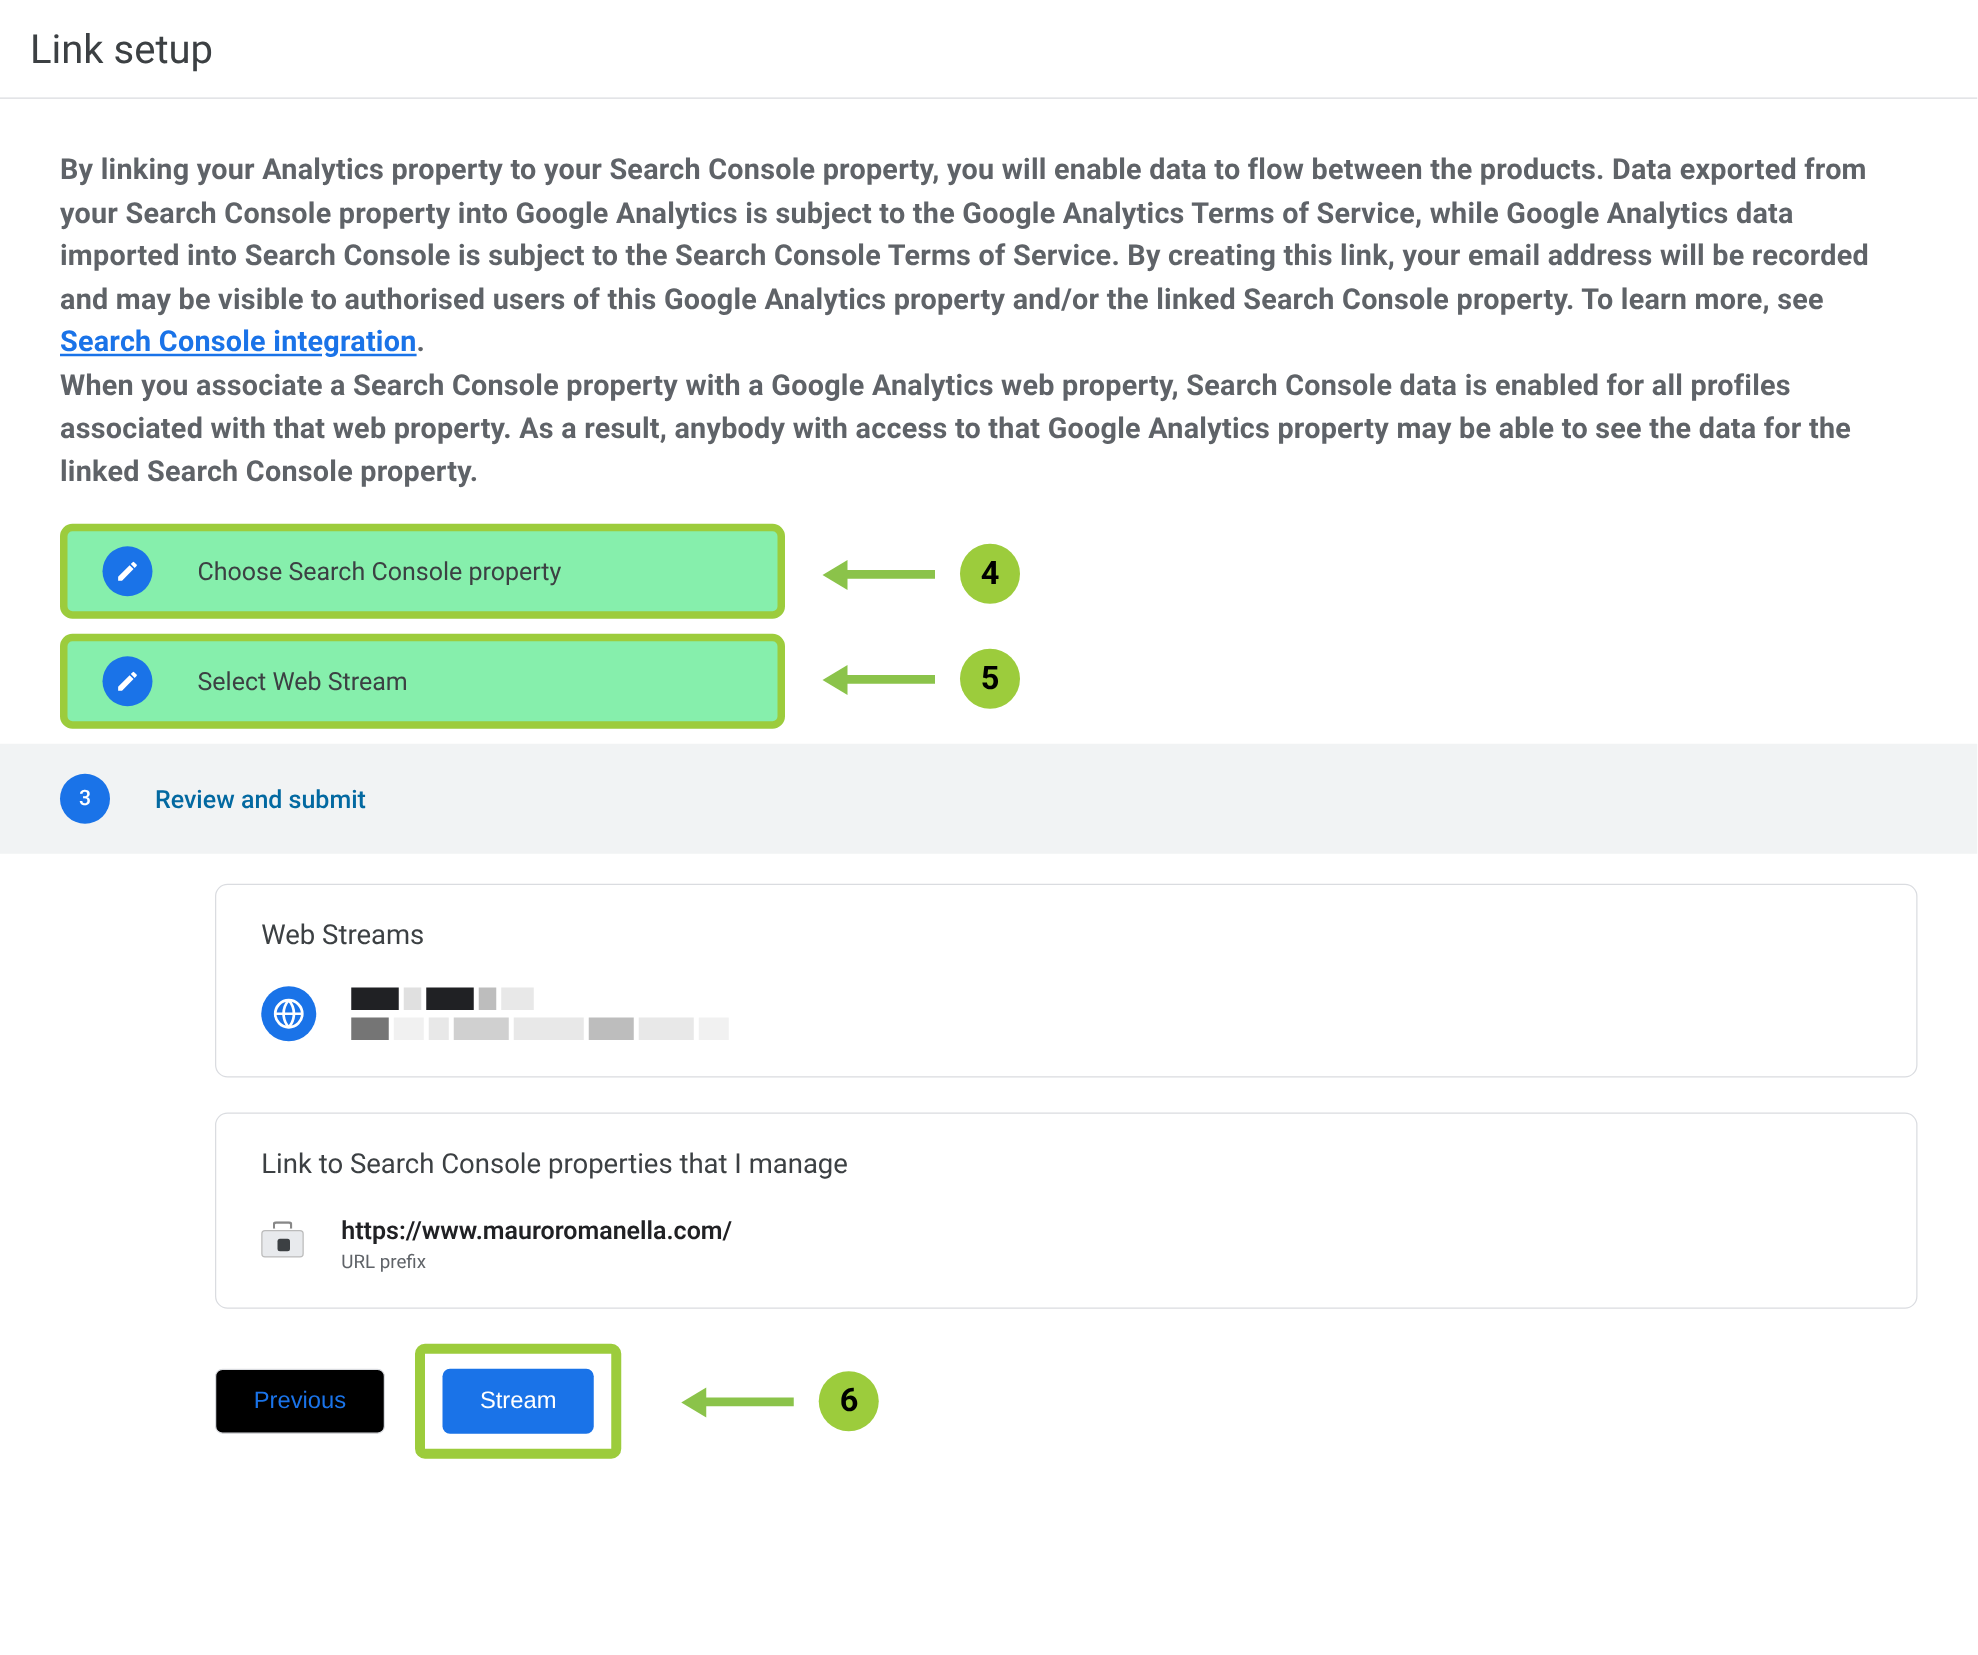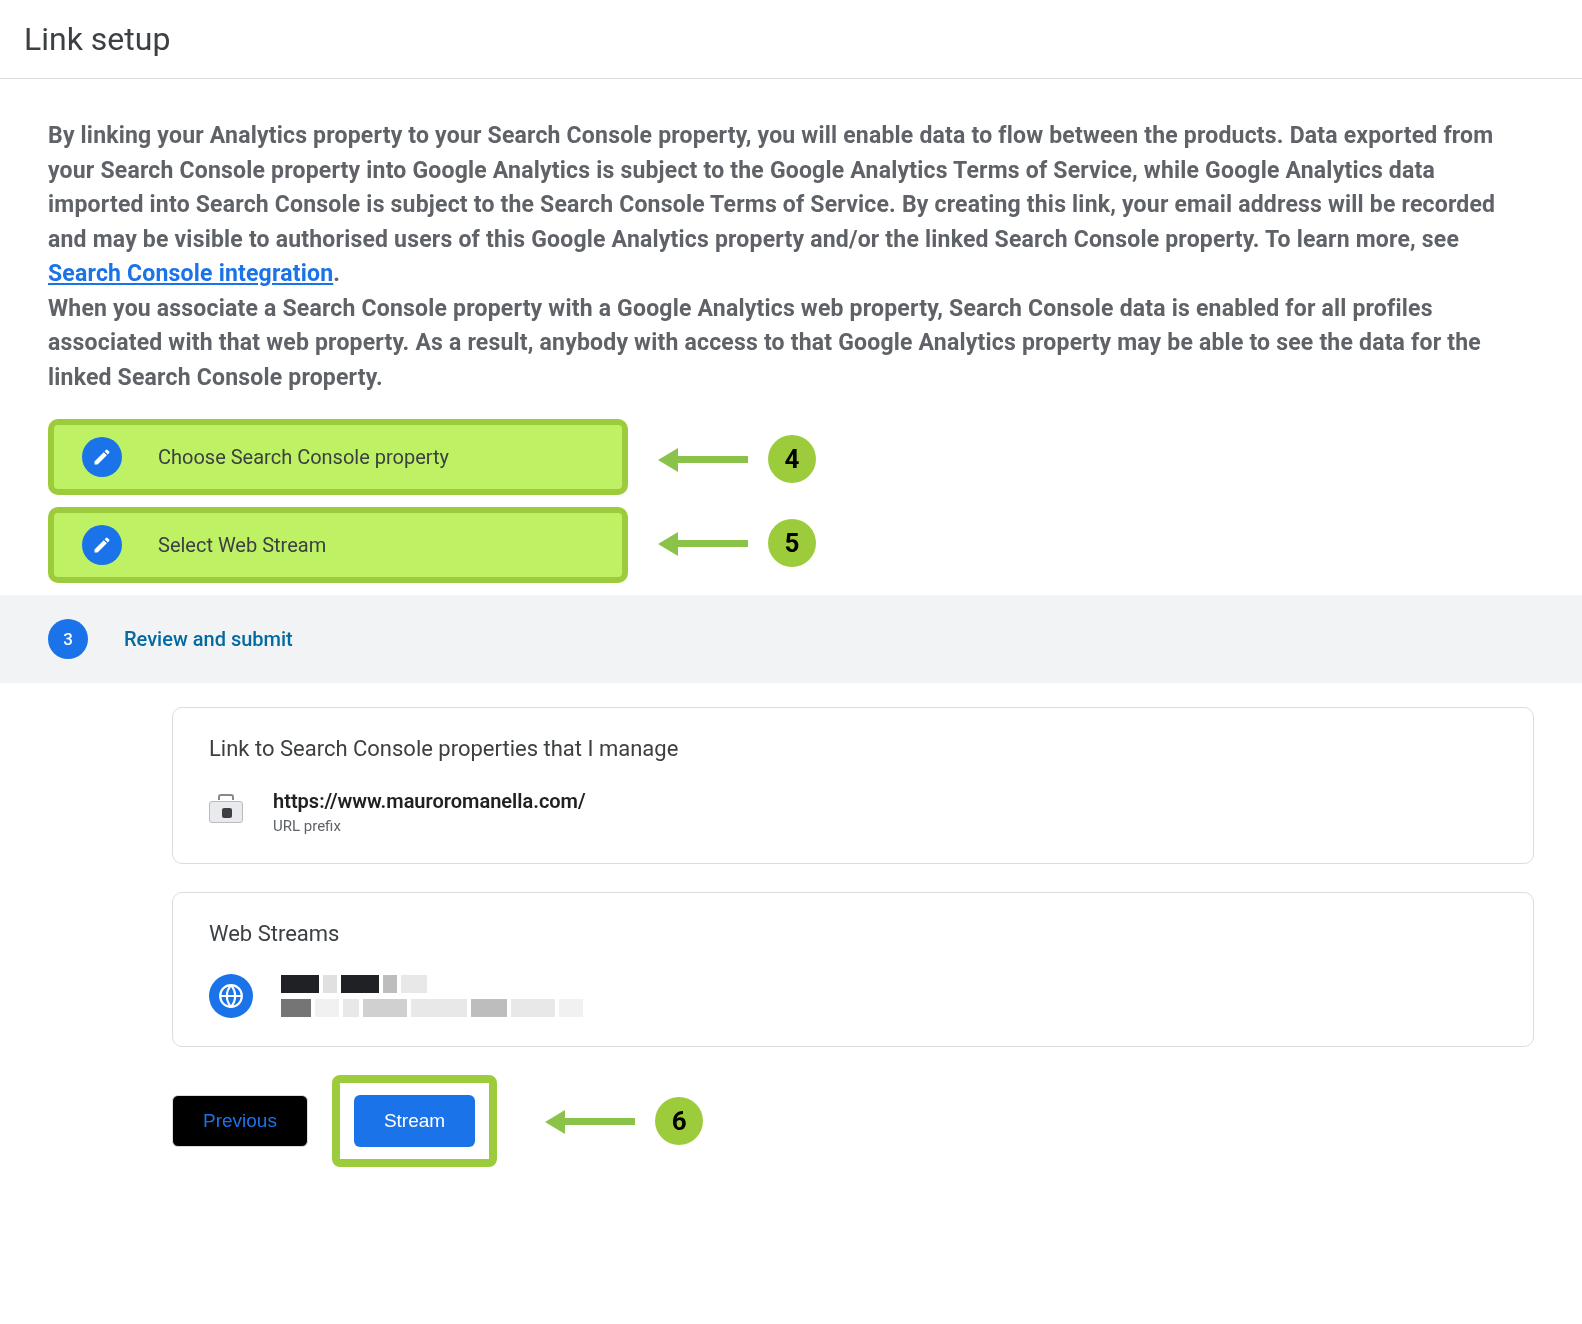--- a/index.html
+++ b/index.html
@@ -36,21 +36,21 @@
 
   .steps-container {
     position: relative;
     margin-top: 24px;
   }
 
   .step-row {
     display: flex;
     align-items: center;
     padding: 16px 32px;
-    background: #bef264;
+    background: #86efac;
     position: relative;
   }
   .step-row.highlighted {
     border: 6px solid #9ccc3c;
     border-radius: 10px;
     padding: 12px 28px;
     margin-bottom: 12px;
     width: 580px;
   }
   .step-row.active {
@@ -305,35 +305,20 @@
         <div class="annotation-badge">5</div>
       </div>
     </div>
 
     <div class="step-row active">
       <div class="step-number">3</div>
       <div class="step-label">Review and submit</div>
     </div>
 
     <div class="review-panel">
-
-      <div class="card">
-        <div class="card-title">Link to Search Console properties that I manage</div>
-        <div class="property-row">
-          <div class="toolbox-icon">
-            <div class="handle"></div>
-              <div class="body"></div>
-              <div class="tool"></div>
-          </div>
-          <div class="property-info">
-            <div class="prop-url">https://www.mauroromanella.com/</div>
-            <div class="prop-type">URL prefix</div>
-          </div>
-        </div>
-      </div>
 
       <div class="card">
         <div class="card-title">Web Streams</div>
         <div class="property-row">
           <div class="globe-icon">
             <svg viewBox="0 0 24 24" fill="none" stroke="currentColor" stroke-width="2">
                 <circle cx="12" cy="12" r="10"></circle>
                 <path d="M2 12h20M12 2a15 15 0 0 1 0 20M12 2a15 15 0 0 0 0 20"></path>
               </svg>
           </div>
@@ -352,20 +337,35 @@
                 <div class="block c4"></div>
                 <div class="block c5"></div>
                 <div class="block c6"></div>
                 <div class="block c7"></div>
                 <div class="block c8"></div>
               </div>
           </div>
         </div>
       </div>
 
+      <div class="card">
+        <div class="card-title">Link to Search Console properties that I manage</div>
+        <div class="property-row">
+          <div class="toolbox-icon">
+            <div class="handle"></div>
+              <div class="body"></div>
+              <div class="tool"></div>
+          </div>
+          <div class="property-info">
+            <div class="prop-url">https://www.mauroromanella.com/</div>
+            <div class="prop-type">URL prefix</div>
+          </div>
+        </div>
+      </div>
+
       <div class="button-row">
         <button class="btn btn-outline">Previous</button>
         <div class="submit-wrap">
           <button class="btn btn-primary">Stream</button>
         </div>
         <div class="annotation-inline">
           <div class="arrow">
               <div class="arrow-head"></div>
               <div class="arrow-line"></div>
             </div>

